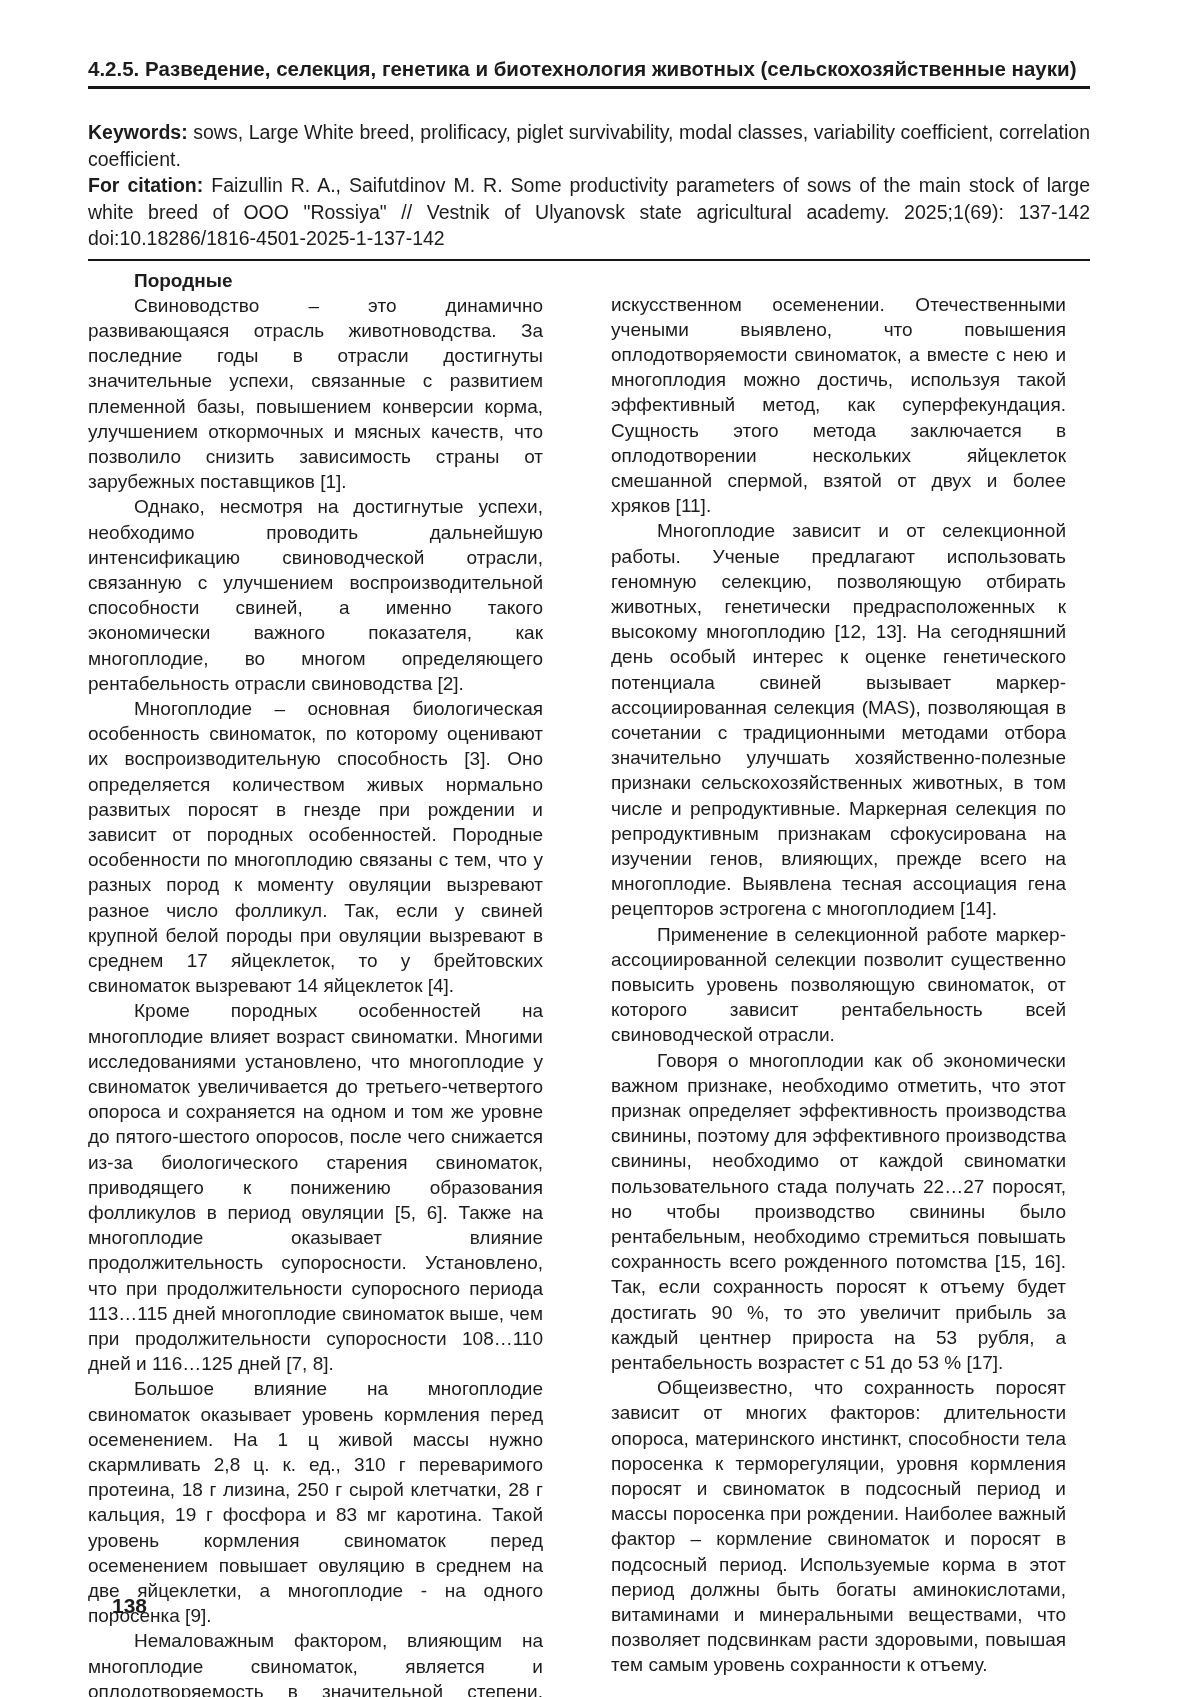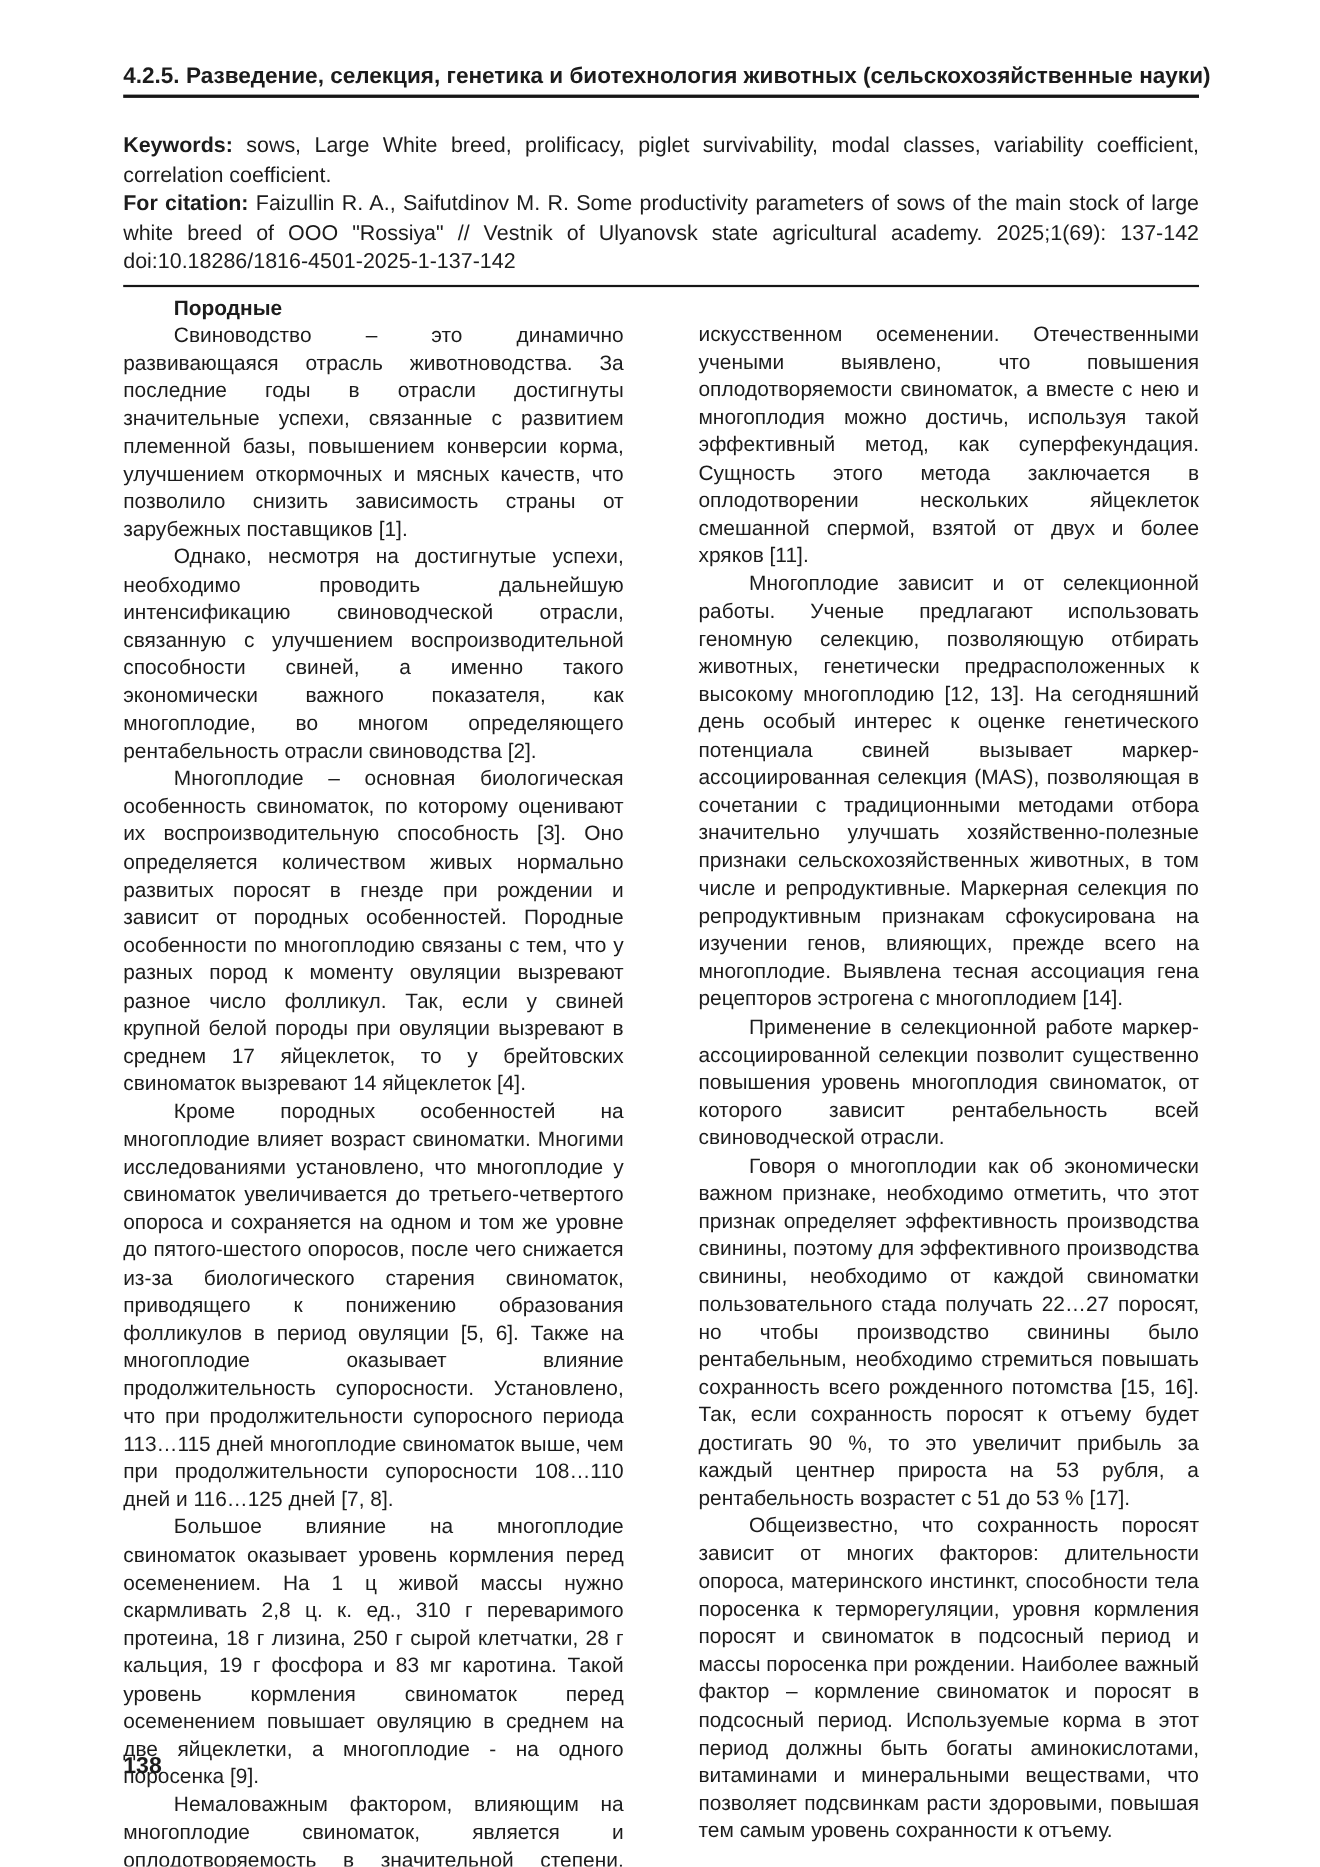--- a/index.html
+++ b/index.html
@@ -6,21 +6,21 @@
     margin: 0;
     padding: 0;
     background: #ffffff;
   }
   .page {
     position: relative;
     width: 1200px;
     height: 1697px;
     background: #ffffff;
     box-sizing: border-box;
-    padding: 56px 110px 0 112px;
+    padding: 56px 110px 0 88px;
     font-family: "Liberation Sans", sans-serif;
     color: #1c1c1c;
     overflow: hidden;
   }
   .section-title {
     font-size: 20.5px;
     font-weight: bold;
     line-height: 26px;
     padding-bottom: 4px;
     border-bottom: 3px solid #161616;
@@ -100,21 +100,21 @@
       <p>Однако, несмотря на достигнутые успехи, необходимо проводить дальнейшую интенсификацию свиноводческой отрасли, связанную с улучшением воспроизводительной способности свиней, а именно такого экономически важного показателя, как многоплодие, во многом определяющего рентабельность отрасли свиноводства [2].</p>
       <p>Многоплодие – основная биологическая особенность свиноматок, по которому оценивают их воспроизводительную способность [3]. Оно определяется количеством живых нормально развитых поросят в гнезде при рождении и зависит от породных особенностей. Породные особенности по многоплодию связаны с тем, что у разных пород к моменту овуляции вызревают разное число фолликул. Так, если у свиней крупной белой породы при овуляции вызревают в среднем 17 яйцеклеток, то у брейтовских свиноматок вызревают 14 яйцеклеток [4].</p>
       <p>Кроме породных особенностей на многоплодие влияет возраст свиноматки. Многими исследованиями установлено, что многоплодие у свиноматок увеличивается до третьего-четвертого опороса и сохраняется на одном и том же уровне до пятого-шестого опоросов, после чего снижается из-за биологического старения свиноматок, приводящего к понижению образования фолликулов в период овуляции [5, 6]. Также на многоплодие оказывает влияние продолжительность супоросности. Установлено, что при продолжительности супоросного периода 113…115 дней многоплодие свиноматок выше, чем при продолжительности супоросности 108…110 дней и 116…125 дней [7, 8].</p>
       <p>Большое влияние на многоплодие свиноматок оказывает уровень кормления перед осеменением. На 1 ц живой массы нужно скармливать 2,8 ц. к. ед., 310 г переваримого протеина, 18 г лизина, 250 г сырой клетчатки, 28 г кальция, 19 г фосфора и 83 мг каротина. Такой уровень кормления свиноматок перед осеменением повышает овуляцию в среднем на две яйцеклетки, а многоплодие - на одного поросенка [9].</p>
       <p class="justify-last">Немаловажным фактором, влияющим на многоплодие свиноматок, является и оплодотворяемость в значительной степени, зависящей от качества семени хряка [10]. Оплодотворяемость зависит также и от методов, применяемых при</p>
     </div>
 
     <div class="col">
       <p class="no-indent">искусственном осеменении. Отечественными учеными выявлено, что повышения оплодотворяемости свиноматок, а вместе с нею и многоплодия можно достичь, используя такой эффективный метод, как суперфекундация. Сущность этого метода заключается в оплодотворении нескольких яйцеклеток смешанной спермой, взятой от двух и более хряков [11].</p>
       <p>Многоплодие зависит и от селекционной работы. Ученые предлагают использовать геномную селекцию, позволяющую отбирать животных, генетически предрасположенных к высокому многоплодию [12, 13]. На сегодняшний день особый интерес к оценке генетического потенциала свиней вызывает маркер-ассоциированная селекция (MAS), позволяющая в сочетании с традиционными методами отбора значительно улучшать хозяйственно-полезные признаки сельскохозяйственных животных, в том числе и репродуктивные. Маркерная селекция по репродуктивным признакам сфокусирована на изучении генов, влияющих, прежде всего на многоплодие. Выявлена тесная ассоциация гена рецепторов эстрогена с многоплодием [14].</p>
-      <p>Применение в селекционной работе маркер-ассоциированной селекции позволит существенно повышения уровень многоплодия свиноматок, от которого зависит рентабельность всей свиноводческой отрасли.</p>
+      <p>Применение в селекционной работе маркер-ассоциированной селекции позволит существенно повысить уровень позволяющую свиноматок, от которого зависит рентабельность всей свиноводческой отрасли.</p>
       <p>Говоря о многоплодии как об экономически важном признаке, необходимо отметить, что этот признак определяет эффективность производства свинины, поэтому для эффективного производства свинины, необходимо от каждой свиноматки пользовательного стада получать 22…27 поросят, но чтобы производство свинины было рентабельным, необходимо стремиться повышать сохранность всего рожденного потомства [15, 16]. Так, если сохранность поросят к отъему будет достигать 90 %, то это увеличит прибыль за каждый центнер прироста на 53 рубля, а рентабельность возрастет с 51 до 53 % [17].</p>
       <p>Общеизвестно, что сохранность поросят зависит от многих факторов: длительности опороса, материнского инстинкт, способности тела поросенка к терморегуляции, уровня кормления поросят и свиноматок в подсосный период и массы поросенка при рождении. Наиболее важный фактор – кормление свиноматок и поросят в подсосный период. Используемые корма в этот период должны быть богаты аминокислотами, витаминами и минеральными веществами, что позволяет подсвинкам расти здоровыми, повышая тем самым уровень сохранности к отъему.</p>
     </div>
 
   </div>
 
   <div class="page-number">138</div>
 
 </div>
 

